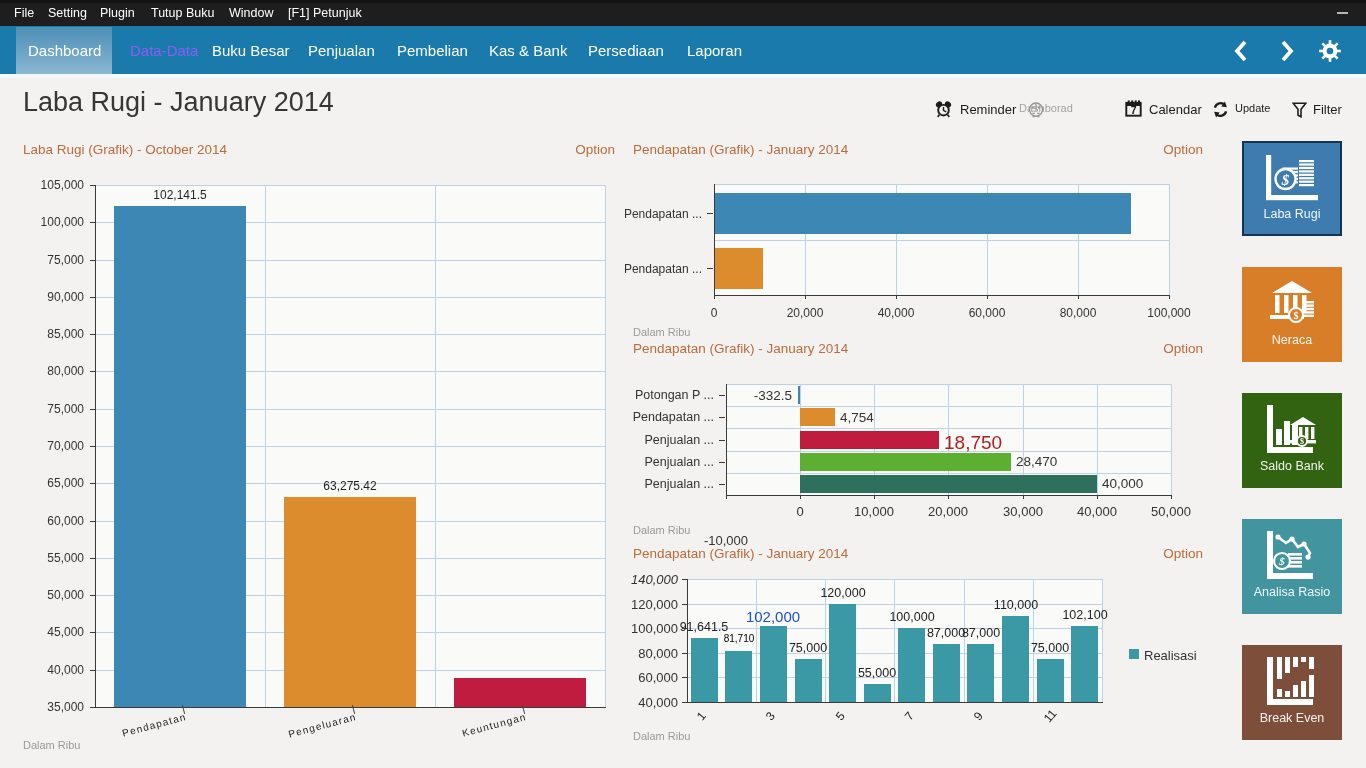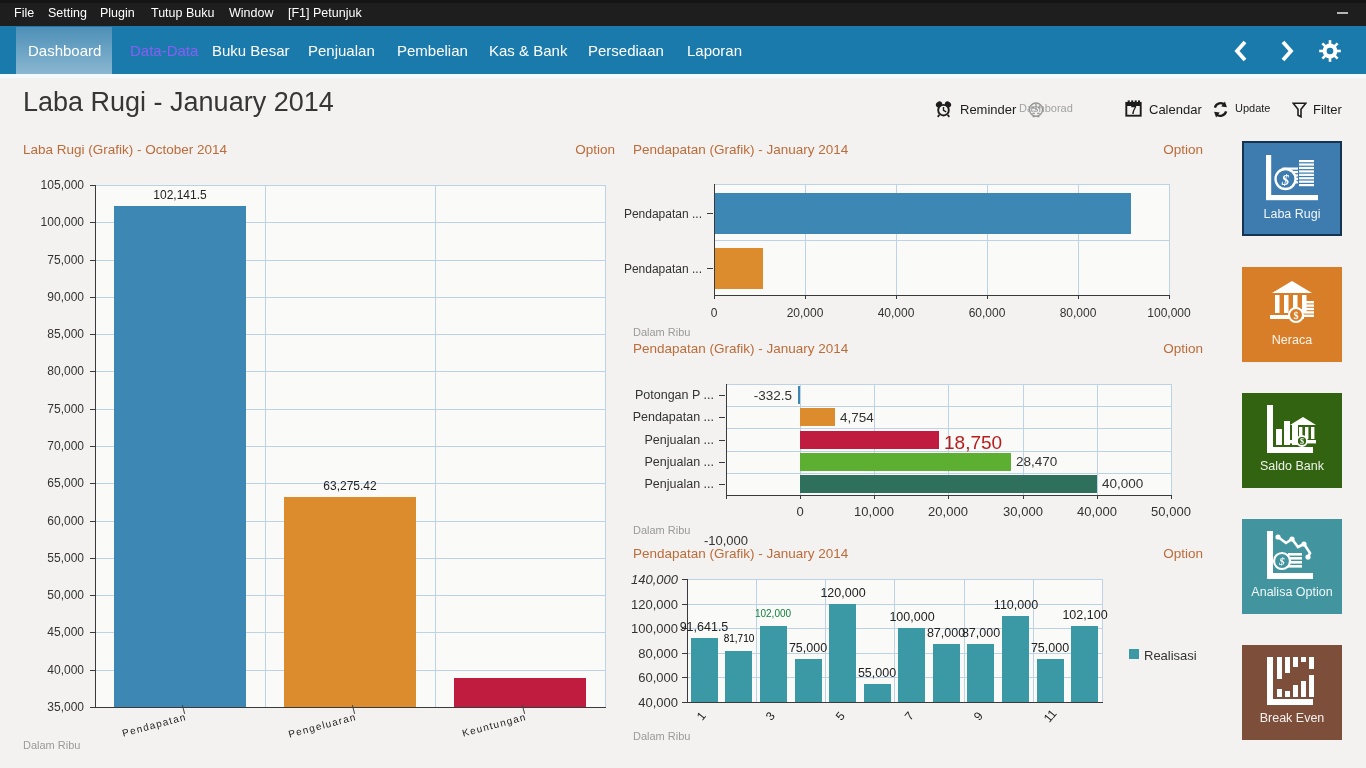--- a/index.html
+++ b/index.html
@@ -257,21 +257,21 @@
 <div class="a" style="left:682px;top:653px;width:5px;height:1px;background:#3a3a3a;"></div>
 <div class="t" style="font-size:13px;color:#333333;top:671px;right:688px;">60,000</div>
 <div class="a" style="left:682px;top:677px;width:5px;height:1px;background:#3a3a3a;"></div>
 <div class="t" style="font-size:13px;color:#333333;top:696px;right:688px;">40,000</div>
 <div class="a" style="left:682px;top:702px;width:5px;height:1px;background:#3a3a3a;"></div>
 <div class="a" style="left:691px;top:638px;width:27px;height:64px;background:#3a99a4;"></div>
 <div class="t" style="font-size:12.5px;color:#222;top:621px;left:404px;width:600px;text-align:center;">91,641.5</div>
 <div class="a" style="left:725px;top:651px;width:27px;height:51px;background:#3a99a4;"></div>
 <div class="t" style="font-size:10px;color:#000000;top:634px;left:439px;width:600px;text-align:center;">81,710</div>
 <div class="a" style="left:760px;top:626px;width:27px;height:76px;background:#3a99a4;"></div>
-<div class="t" style="font-size:10px;color:#15803d;top:609px;left:473px;width:600px;text-align:center;">102,000</div>
+<div class="t" style="font-size:15px;color:#1d4ed8;top:609px;left:473px;width:600px;text-align:center;">102,000</div>
 <div class="a" style="left:795px;top:659px;width:27px;height:43px;background:#3a99a4;"></div>
 <div class="t" style="font-size:12.5px;color:#222;top:642px;left:508px;width:600px;text-align:center;">75,000</div>
 <div class="a" style="left:829px;top:604px;width:27px;height:98px;background:#3a99a4;"></div>
 <div class="t" style="font-size:12.5px;color:#222;top:587px;left:543px;width:600px;text-align:center;">120,000</div>
 <div class="a" style="left:864px;top:684px;width:27px;height:18px;background:#3a99a4;"></div>
 <div class="t" style="font-size:12.5px;color:#222;top:667px;left:577px;width:600px;text-align:center;">55,000</div>
 <div class="a" style="left:898px;top:628px;width:27px;height:74px;background:#3a99a4;"></div>
 <div class="t" style="font-size:12.5px;color:#222;top:611px;left:612px;width:600px;text-align:center;">100,000</div>
 <div class="a" style="left:933px;top:644px;width:27px;height:58px;background:#3a99a4;"></div>
 <div class="t" style="font-size:12.5px;color:#222;top:627px;left:646px;width:600px;text-align:center;">87,000</div>
@@ -344,21 +344,21 @@
     <path d="M37 12 L50 20 H24z" fill="#fff"></path>
     <rect x="27" y="22" width="3.4" height="12" fill="#fff"></rect>
     <rect x="33" y="22" width="3.4" height="12" fill="#fff"></rect>
     <rect x="39" y="22" width="3.4" height="12" fill="#fff"></rect>
     <rect x="45" y="22" width="3.4" height="12" fill="#fff"></rect>
     <rect x="24" y="35" width="26" height="3.4" fill="#fff"></rect>
     <circle cx="36" cy="36" r="5" fill="#326310" stroke="#fff" stroke-width="1.8"></circle>
     <text x="36" y="39" font-size="8" font-weight="bold" fill="#fff" text-anchor="middle" font-family="Liberation Serif">$</text>
   </svg>
 <div class="a" style="left:1242px;top:519px;width:100px;height:95px;background:#42959f;"></div>
-<div class="t" style="font-size:12.5px;color:rgba(255,255,255,.92);left:1242px;top:586px;width:100px;text-align:center;">Analisa Option</div>
+<div class="t" style="font-size:12.5px;color:rgba(255,255,255,.92);left:1242px;top:586px;width:100px;text-align:center;">Analisa Rasio</div>
 <svg class="a" style="left:1266px;top:531px" width="52" height="50" viewBox="0 0 52 50">
     <path d="M1 0h6v42H1z M1 42h46v6H1z" fill="#fff"></path>
     <path d="M12 6 L20 12 L26 8 L32 16 L38 13 L44 22 L41 28" stroke="#fff" stroke-width="2.6" fill="none"></path>
     <circle cx="12" cy="6" r="2.6" fill="#fff"></circle>
     <circle cx="26" cy="8" r="2.6" fill="#fff"></circle>
     <circle cx="38" cy="13" r="2.6" fill="#fff"></circle>
     <circle cx="42" cy="26" r="2.6" fill="#fff"></circle>
     <g fill="#fff">
       <rect x="22" y="22" width="14" height="2.6"></rect>
       <rect x="22" y="26" width="14" height="2.6"></rect>

